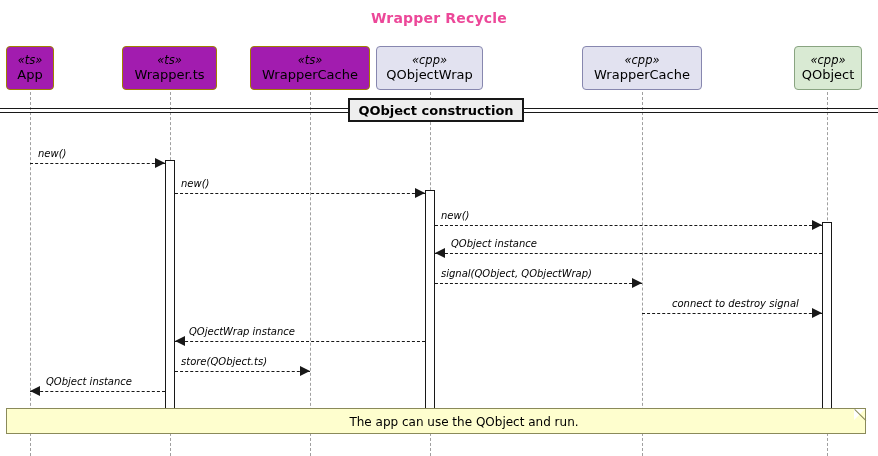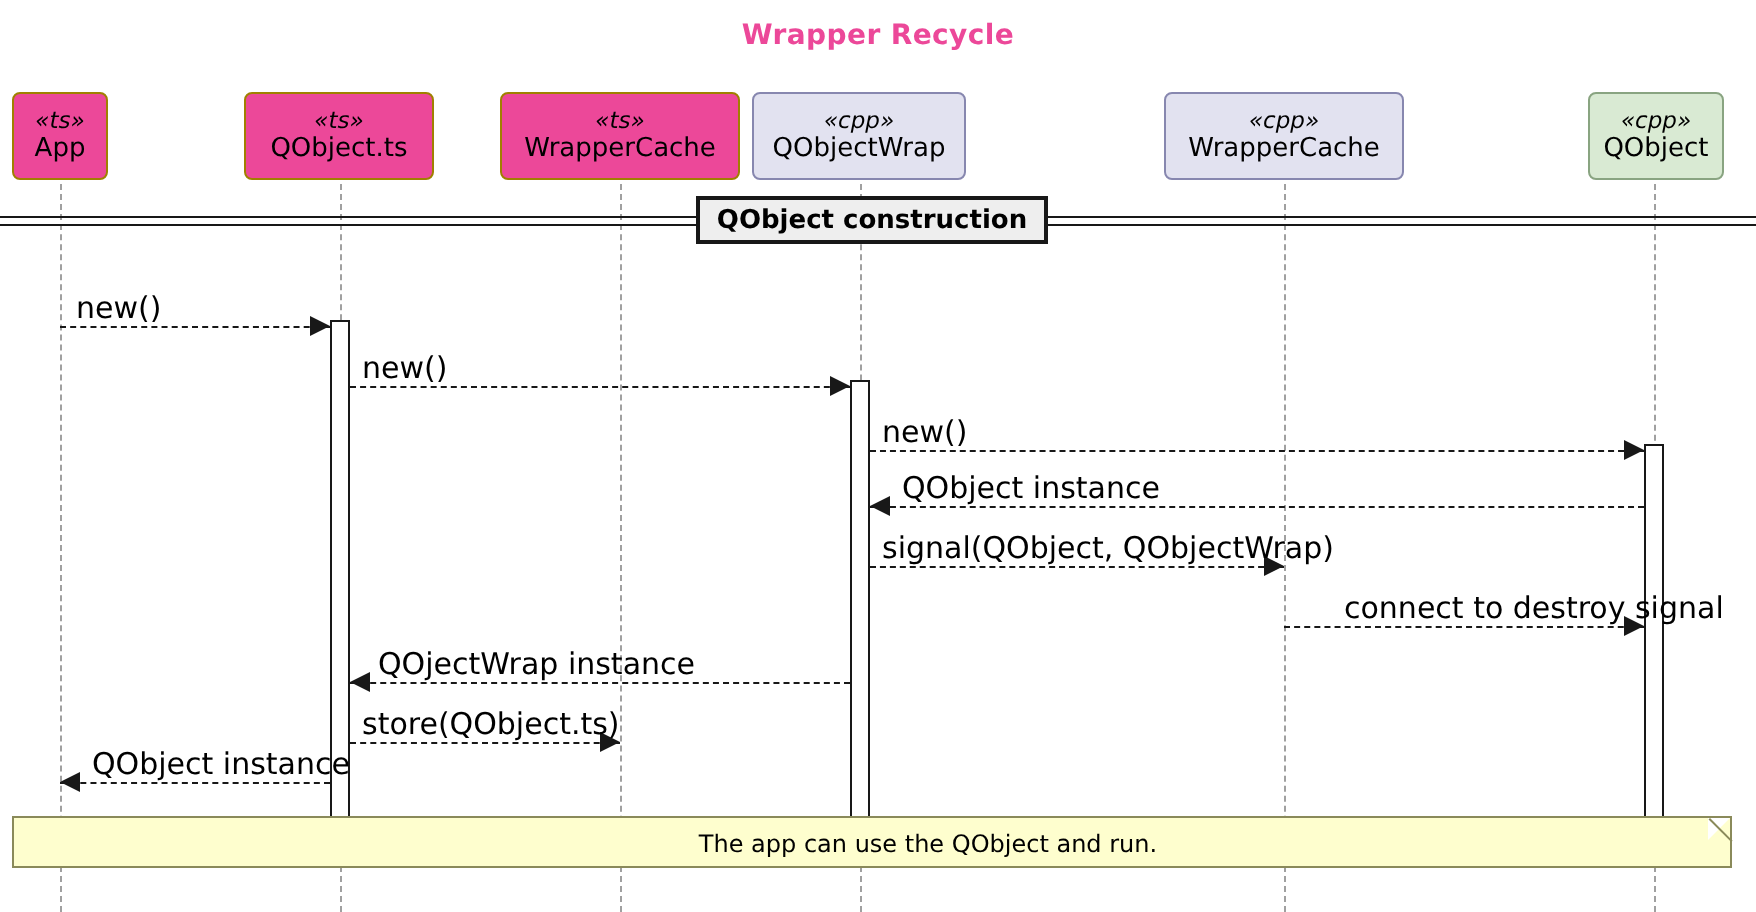--- a/index.html
+++ b/index.html
@@ -52,21 +52,21 @@
     font-style: italic;
     font-size: 11.5px;
     white-space: nowrap;
   }
   .participant .pname {
     display: block;
     font-size: 13px;
     white-space: nowrap;
   }
   .p-ts {
-    background: #ec4899;
+    background: #a21caf;
     border: 1px solid #A08000;
   }
   .p-cpp {
     background: #E2E2F0;
     border: 1px solid #8787AF;
   }
   .p-qobj {
     background: #D9EAD3;
     border: 1px solid #89A481;
   }
@@ -102,24 +102,25 @@
     border: 1px solid #181818;
   }
   
   .msg-line {
     position: absolute;
     height: 0;
     border-top: 1px dashed #181818;
   }
   .msg-label {
     position: absolute;
-    font-size: 15px;
+    font-size: 10px;
     color: #000000;
     white-space: nowrap;
     line-height: 14px;
+    font-style: italic;
   }
   .arrow-r, .arrow-l {
     position: absolute;
     width: 0;
     height: 0;
     border-top: 5px solid transparent;
     border-bottom: 5px solid transparent;
   }
   .arrow-r { border-left: 10px solid #181818; }
   .arrow-l { border-right: 10px solid #181818; }
@@ -170,21 +171,21 @@
       <div class="lifeline" style="left: 642px;"></div>
       <div class="lifeline" style="left: 827px;"></div>
     </div>
   <div id="participants">
       <div class="participant p-ts" style="left: 6px; top: 46px; width: 48px; height: 44px;">
         <span class="stereo">«ts»</span>
         <span class="pname">App</span>
       </div>
       <div class="participant p-ts" style="left: 122px; top: 46px; width: 95px; height: 44px;">
         <span class="stereo">«ts»</span>
-        <span class="pname">QObject.ts</span>
+        <span class="pname">Wrapper.ts</span>
       </div>
       <div class="participant p-ts" style="left: 250px; top: 46px; width: 120px; height: 44px;">
         <span class="stereo">«ts»</span>
         <span class="pname">WrapperCache</span>
       </div>
       <div class="participant p-cpp" style="left: 376px; top: 46px; width: 107px; height: 44px;">
         <span class="stereo">«cpp»</span>
         <span class="pname">QObjectWrap</span>
       </div>
       <div class="participant p-cpp" style="left: 582px; top: 46px; width: 120px; height: 44px;">

